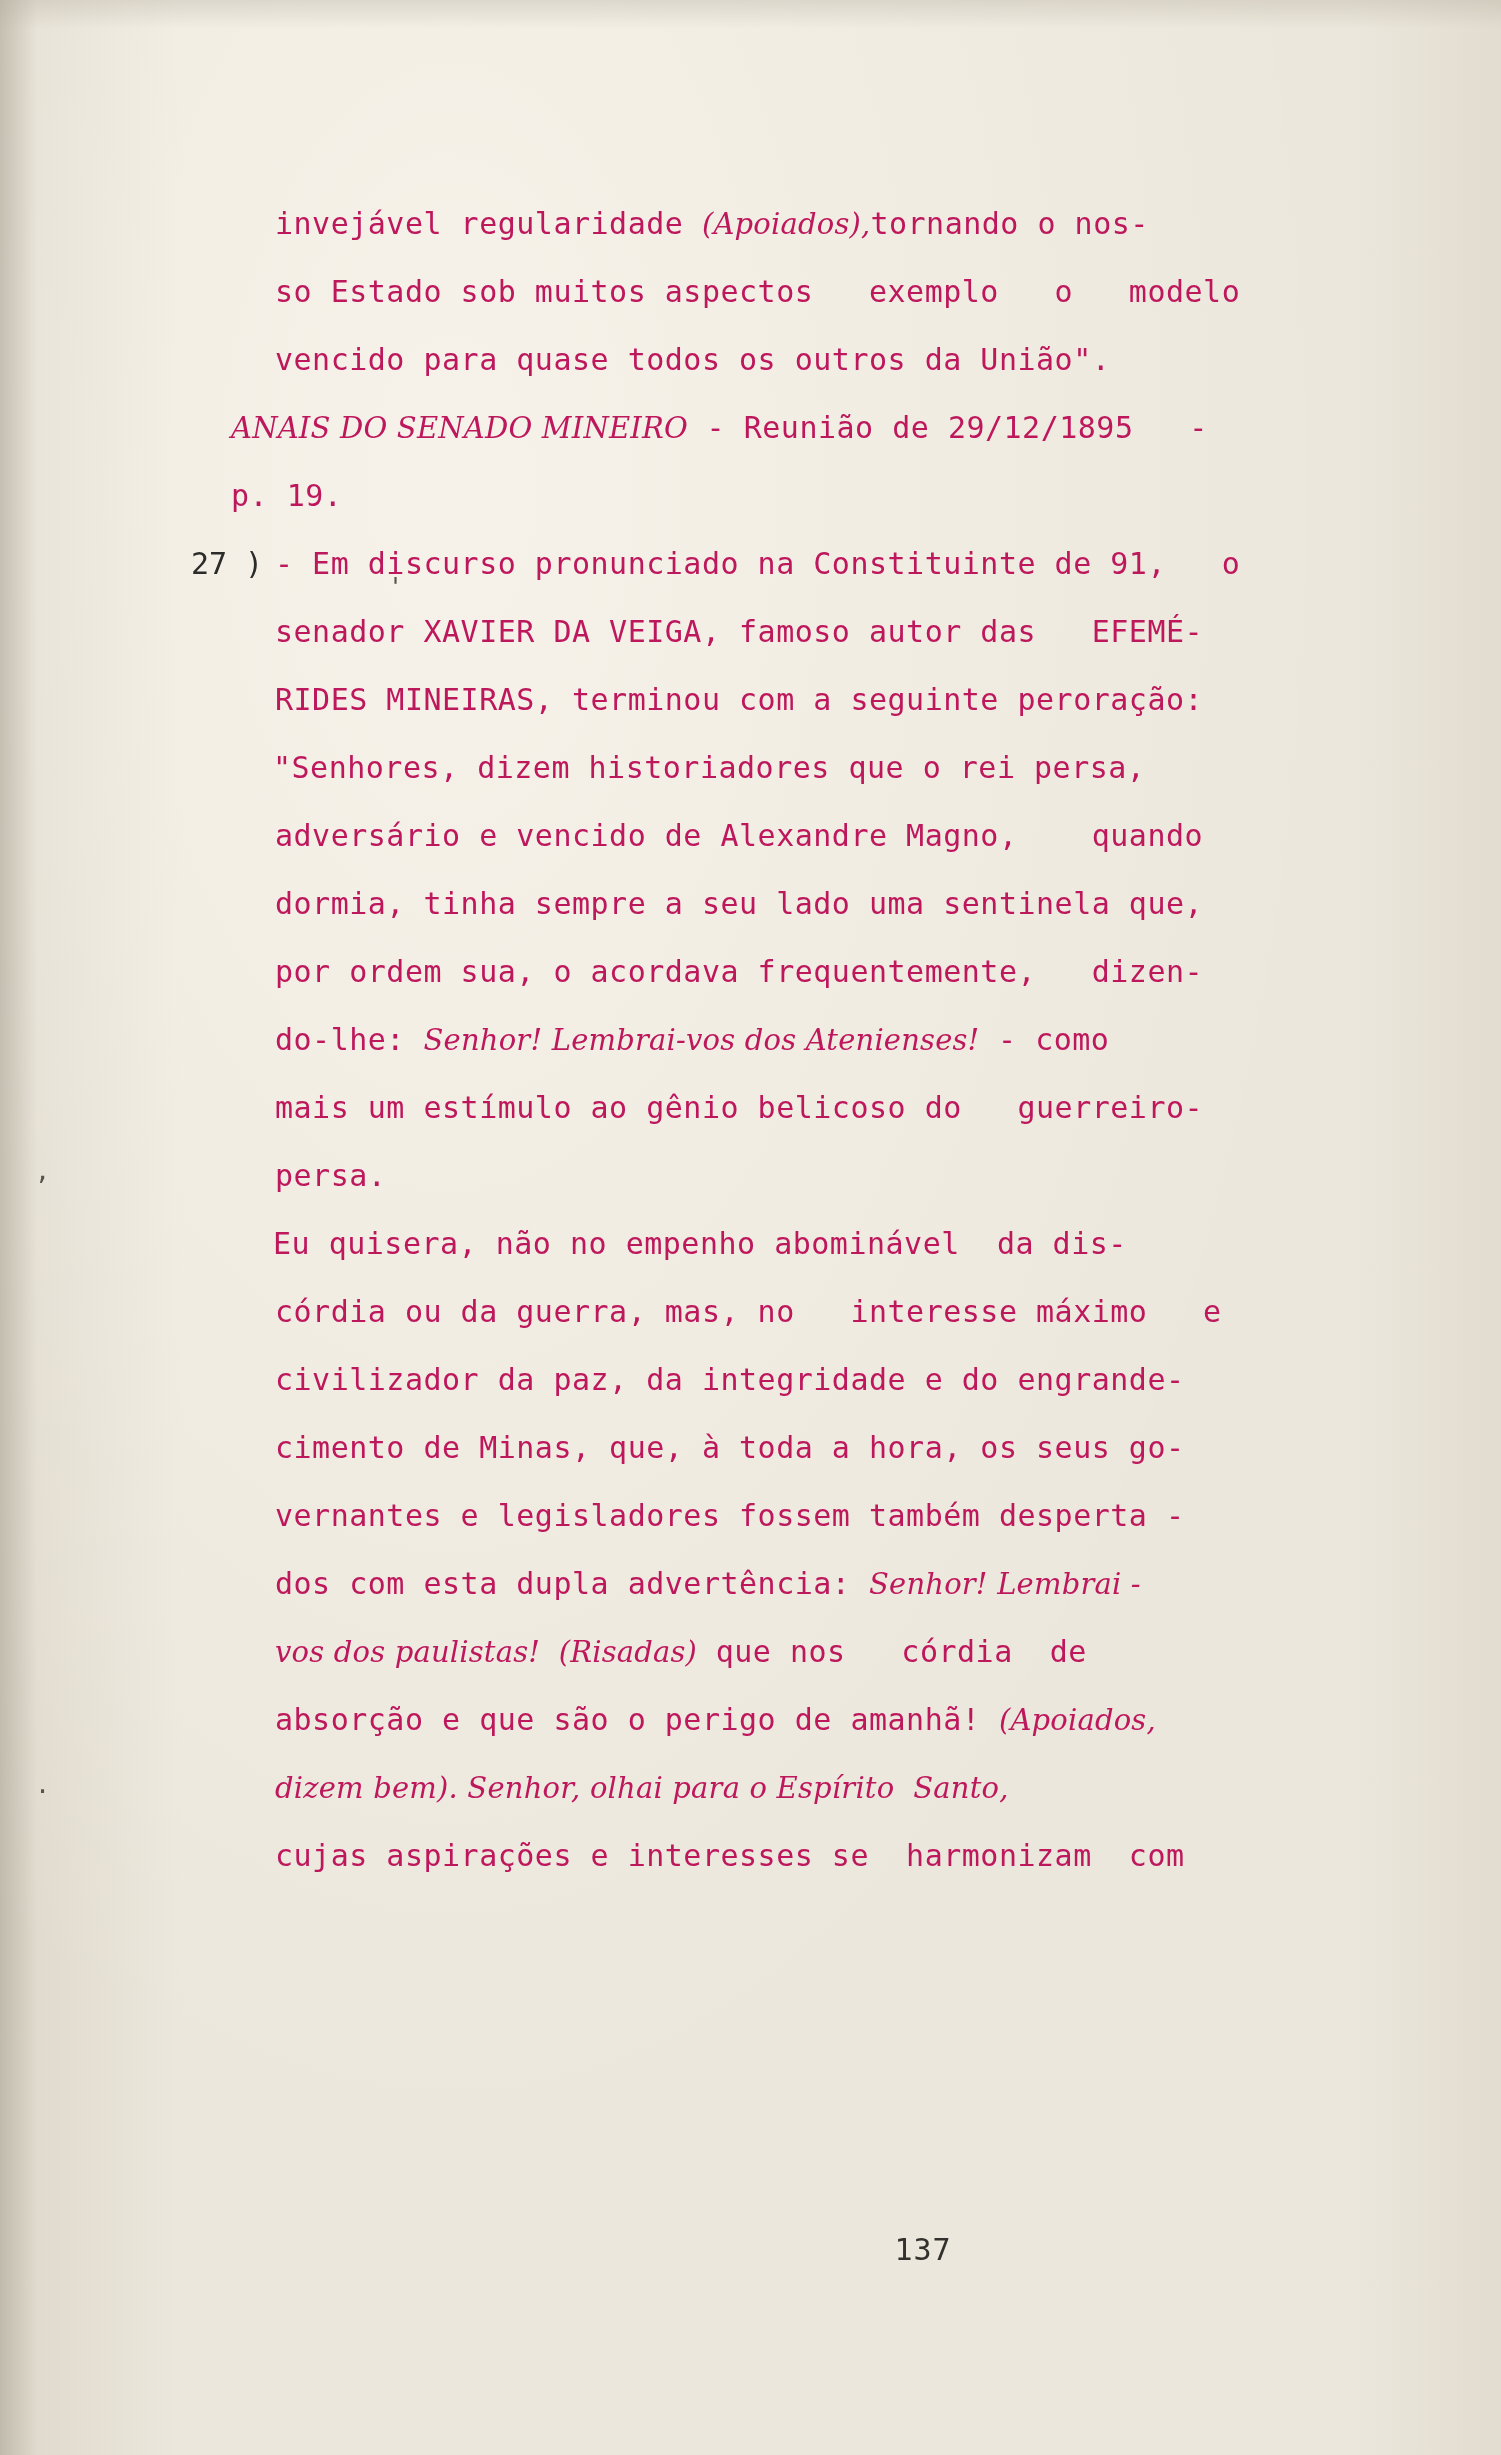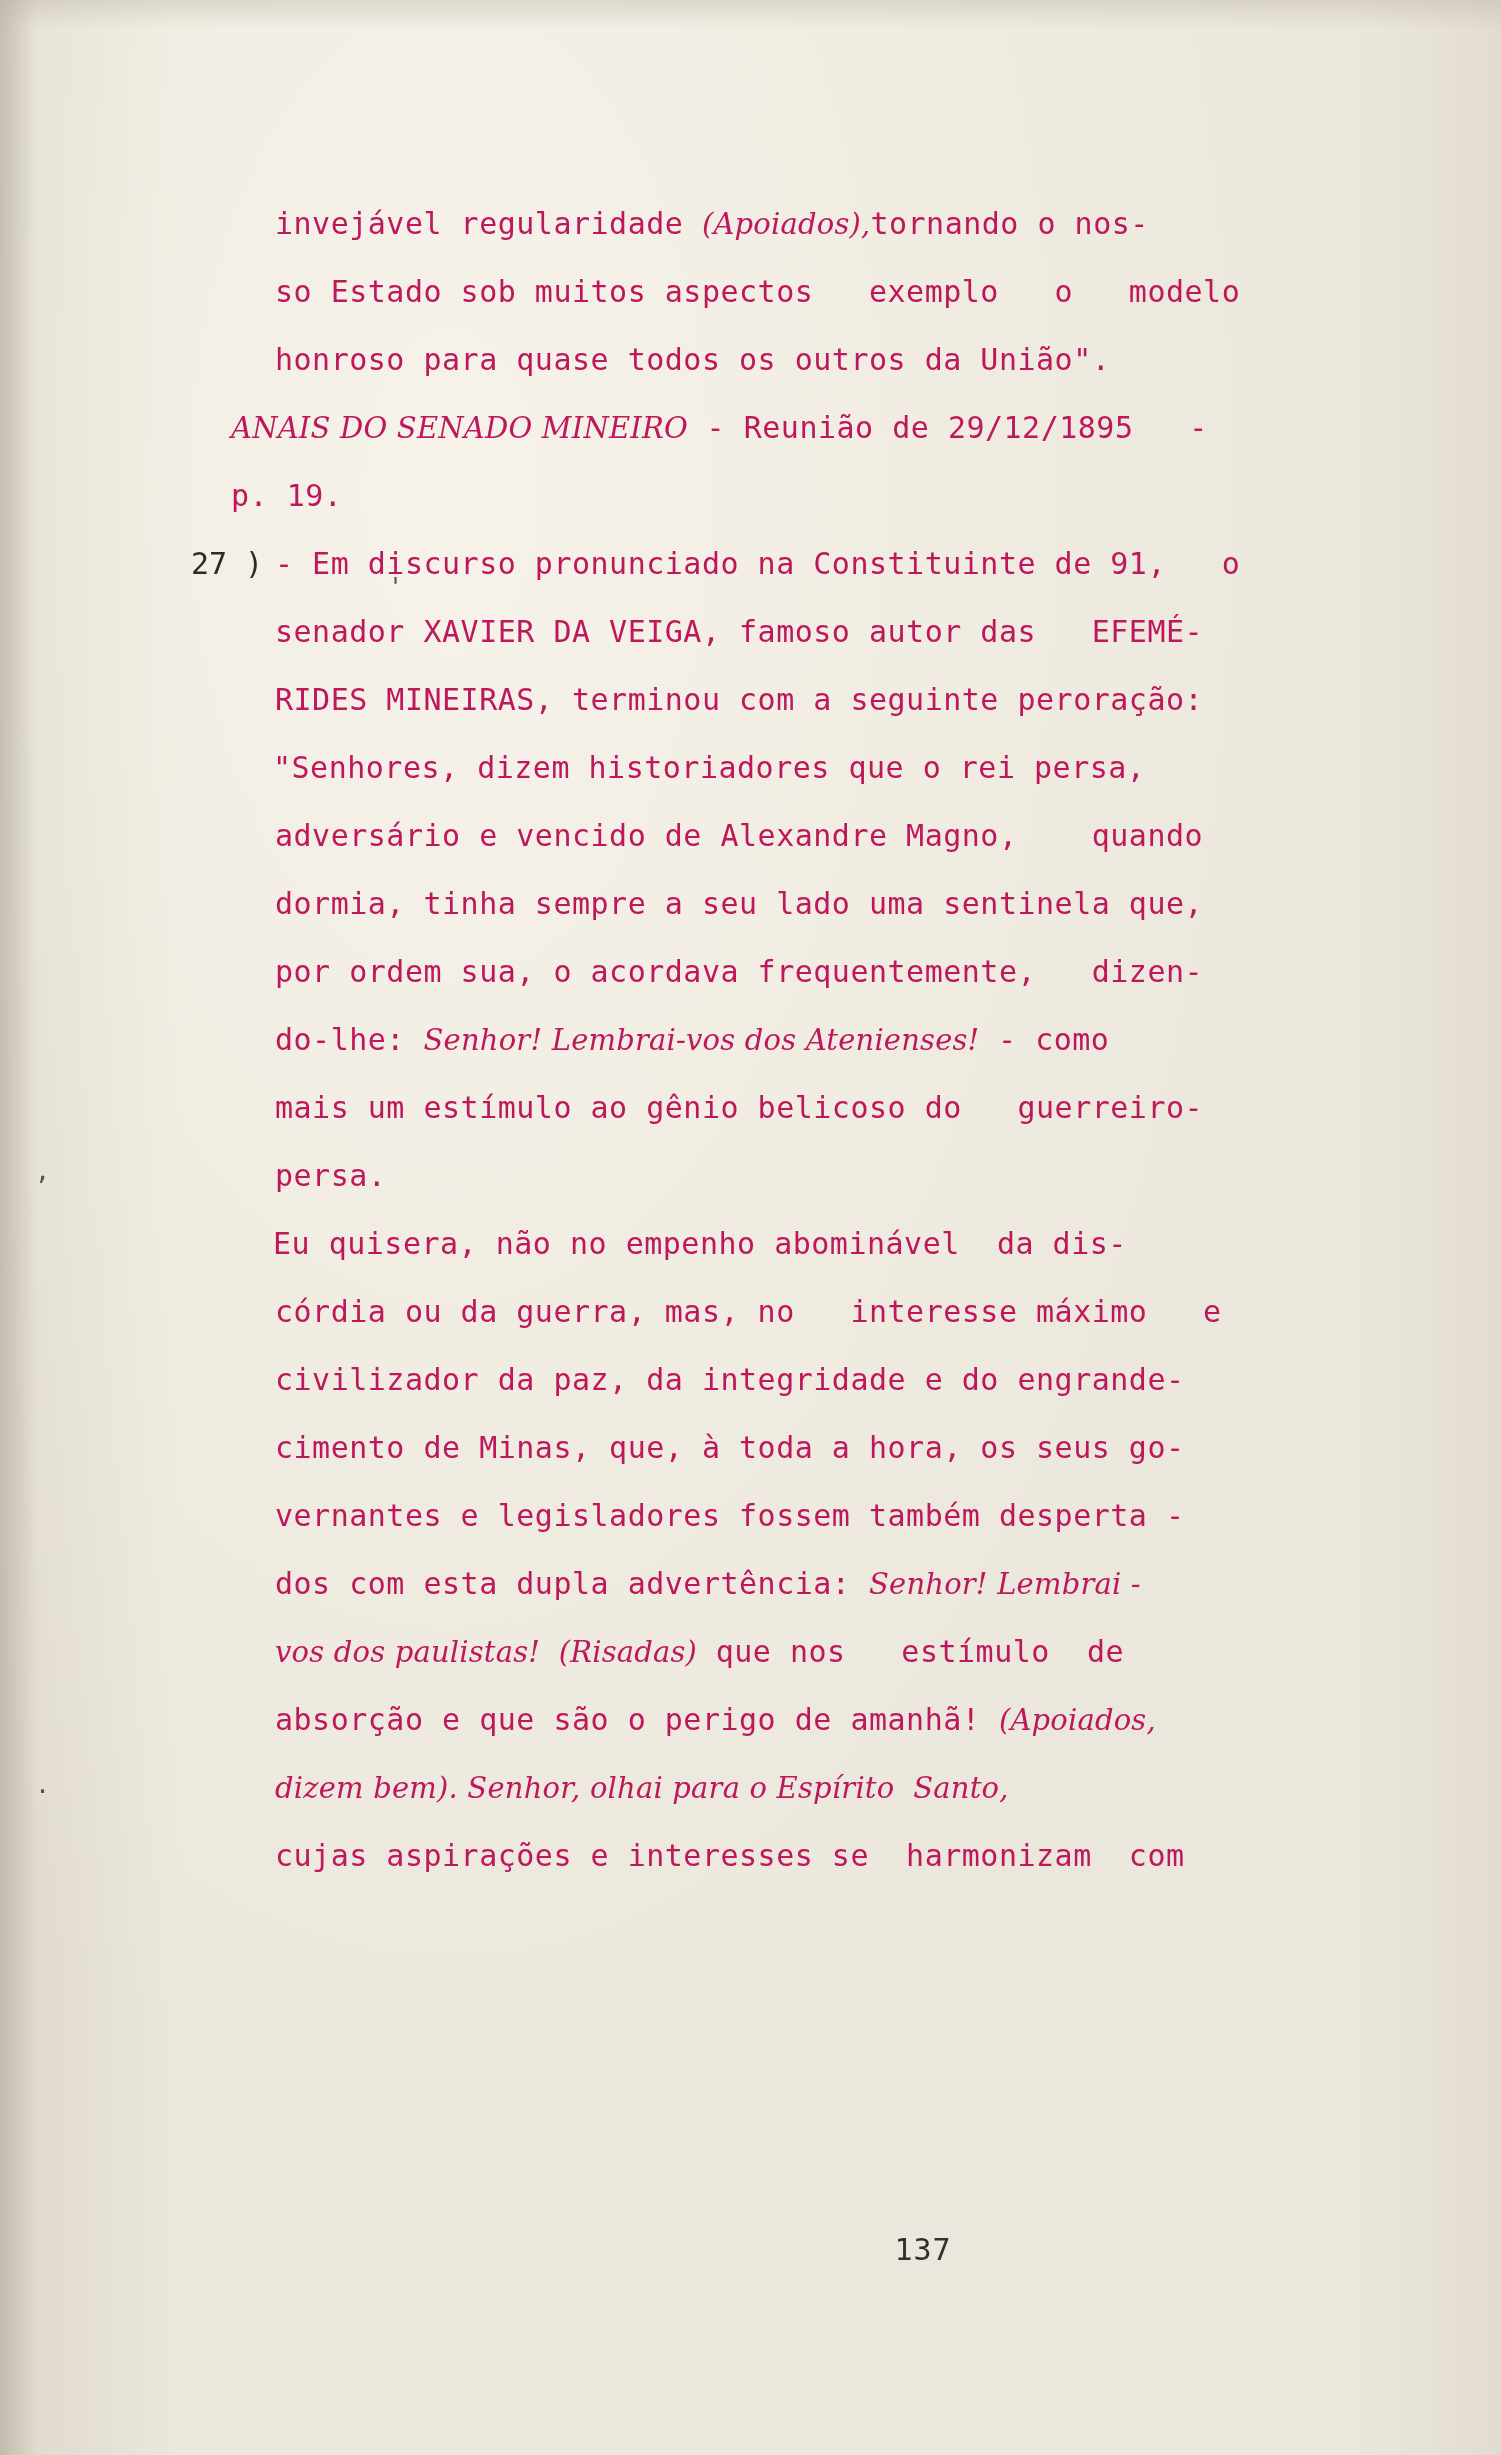--- a/index.html
+++ b/index.html
@@ -116,21 +116,21 @@
 
     <div class="row">
       <div class="line indent-quote"><span>invejável regularidade </span><span class="ital">(Apoiados),</span><span>tornando o nos-</span></div>
     </div>
 
     <div class="row">
       <div class="line indent-quote">so Estado sob muitos aspectos   exemplo   o   modelo</div>
     </div>
 
     <div class="row">
-      <div class="line indent-quote">honroso para quase todos os outros da União".</div>
+      <div class="line indent-quote">vencido para quase todos os outros da União".</div>
     </div>
 
     <div class="row">
       <div class="line indent-cite"><span class="ital">ANAIS DO SENADO MINEIRO</span><span> - Reunião de 29/12/1895   -</span></div>
     </div>
 
     <div class="row">
       <div class="line indent-cite">p. 19.</div>
     </div>
 
@@ -193,21 +193,21 @@
 
     <div class="row">
       <div class="line indent-quote">vernantes e legisladores fossem também desperta -</div>
     </div>
 
     <div class="row">
       <div class="line indent-quote"><span>dos com esta dupla advertência: </span><span class="ital">Senhor! Lembrai -</span></div>
     </div>
 
     <div class="row">
-      <div class="line indent-quote"><span class="ital">vos dos paulistas!</span><span> </span><span class="ital">(Risadas)</span><span> que nos   estímulo  de</span></div>
+      <div class="line indent-quote"><span class="ital">vos dos paulistas!</span><span> </span><span class="ital">(Risadas)</span><span> que nos   córdia  de</span></div>
     </div>
 
     <div class="row">
       <div class="line indent-quote"><span>absorção e que são o perigo de amanhã! </span><span class="ital">(Apoiados,</span></div>
     </div>
 
     <div class="row">
       <div class="line indent-quote"><span class="ital">dizem bem). Senhor, olhai para o Espírito  Santo,</span></div>
     </div>
 

